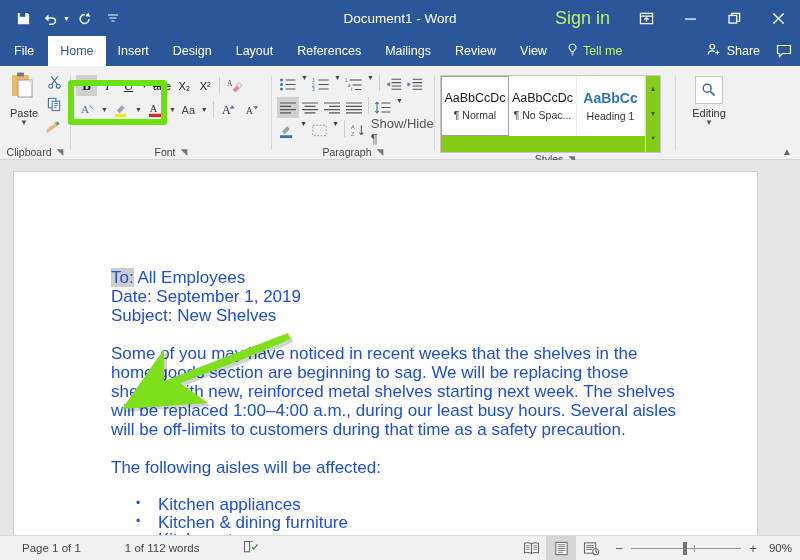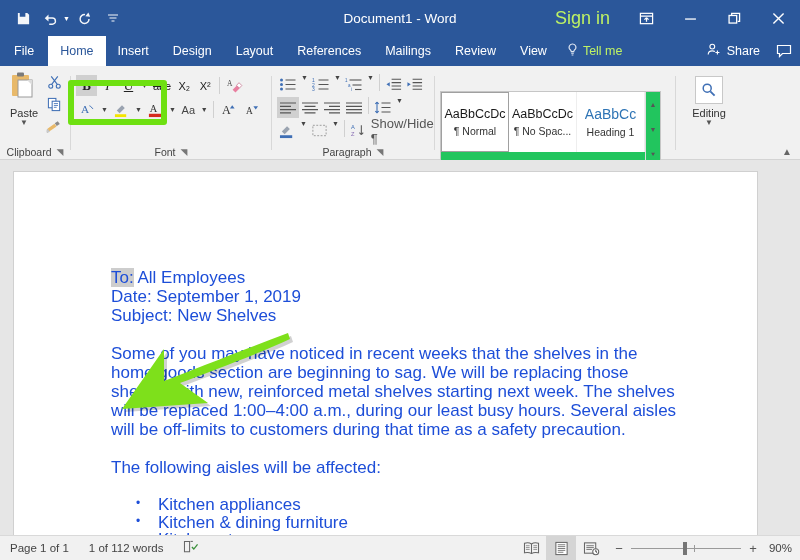--- a/index.html
+++ b/index.html
@@ -109,28 +109,28 @@
   
   .g-paragraph { width: 162px; }
   .p-row { display: flex; align-items: flex-start; gap: 0; margin-top: 2px; }
   .pbtn {
     height: 21px; min-width: 21px; display: flex; align-items: center; justify-content: center; padding: 0 2px;
   }
   .pbtn.on { background: #d0d0d0; }
 
   
   .g-styles { width: 240px; }
-  .styles-box { display: flex; border: 1px solid #c6c6c6; background: #22c55e; height: 78px; margin-top: 17px; }
+  .styles-box { display: flex; border: 1px solid #c6c6c6; background: #84cc16; height: 78px; margin-top: 1px; }
   .style-item {
     width: 68px; height: 60px; display: flex; flex-direction: column;
     align-items: center; justify-content: center; background: #fff; border-right: 1px solid #eee;
   }
   .style-item.sel { border: 1px solid #a0a0a0; }
   .style-prev { font-size: 12.5px; color: #1a1a1a; white-space: nowrap; overflow: hidden; }
-  .style-prev.h1 { font-size: 14px; color: #2e74b5; font-weight: normal; text-align: center; }
+  .style-prev.h1 { font-size: 14px; color: #2e74b5; font-weight: bold; text-align: center; }
   .style-name { font-size: 10.5px; color: #333; margin-top: 4px; white-space: nowrap; }
   .styles-scroll { width: 15px; display: flex; flex-direction: column; border-left: 1px solid #ddd; }
   .ss-btn { flex: 1; display: flex; align-items: center; justify-content: center; font-size: 7px; color: #555; }
 
   
   .g-editing { width: 66px; }
   .edit-col { display: flex; flex-direction: column; align-items: center; width: 56px; }
   .edit-icon-box { width: 28px; height: 28px; border: 1px solid #c8c8c8; background:#fff; display:flex; align-items:center; justify-content:center; margin-top: 6px;}
   .edit-label { font-size: 11px; color: #333; margin-top: 3px; }
   .ribbon-collapse { position: absolute; right: 8px; bottom: 2px; font-size: 10px; color: #666; }
@@ -166,21 +166,21 @@
 
   
   .arrow { position: absolute; left: 118px; top: 168px; z-index: 20; }
 
   
   .statusbar {
     position: absolute; left: 0; right: 0; bottom: 0; height: 25px;
     background: #f1f1f1; border-top: 1px solid #d9d9d9;
     display: flex; align-items: center; font-size: 11.5px; color: #444;
   }
-  .sb-item { padding: 0 10px; white-space: nowrap; }
+  .sb-item { padding: 0 22px; white-space: nowrap; }
   .sb-spacer { flex: 1; }
   .view-btn {
     width: 30px; height: 25px; display: flex; align-items: center; justify-content: center; color: #666;
   }
   .view-btn.on { background: #d5d5d5; }
   .zoom-ctrl { display: flex; align-items: center; gap: 7px; padding: 0 8px; }
   .zoom-sign { font-size: 13px; color: #555; width: 10px; text-align: center; }
   .zoom-track { width: 110px; height: 1px; background: #9a9a9a; position: relative; }
   .zoom-thumb { position: absolute; left: 52px; top: -6px; width: 4px; height: 13px; background: #757575; }
   .zoom-tick { position: absolute; left: 63px; top: -3px; width: 1px; height: 7px; background: #9a9a9a; }

